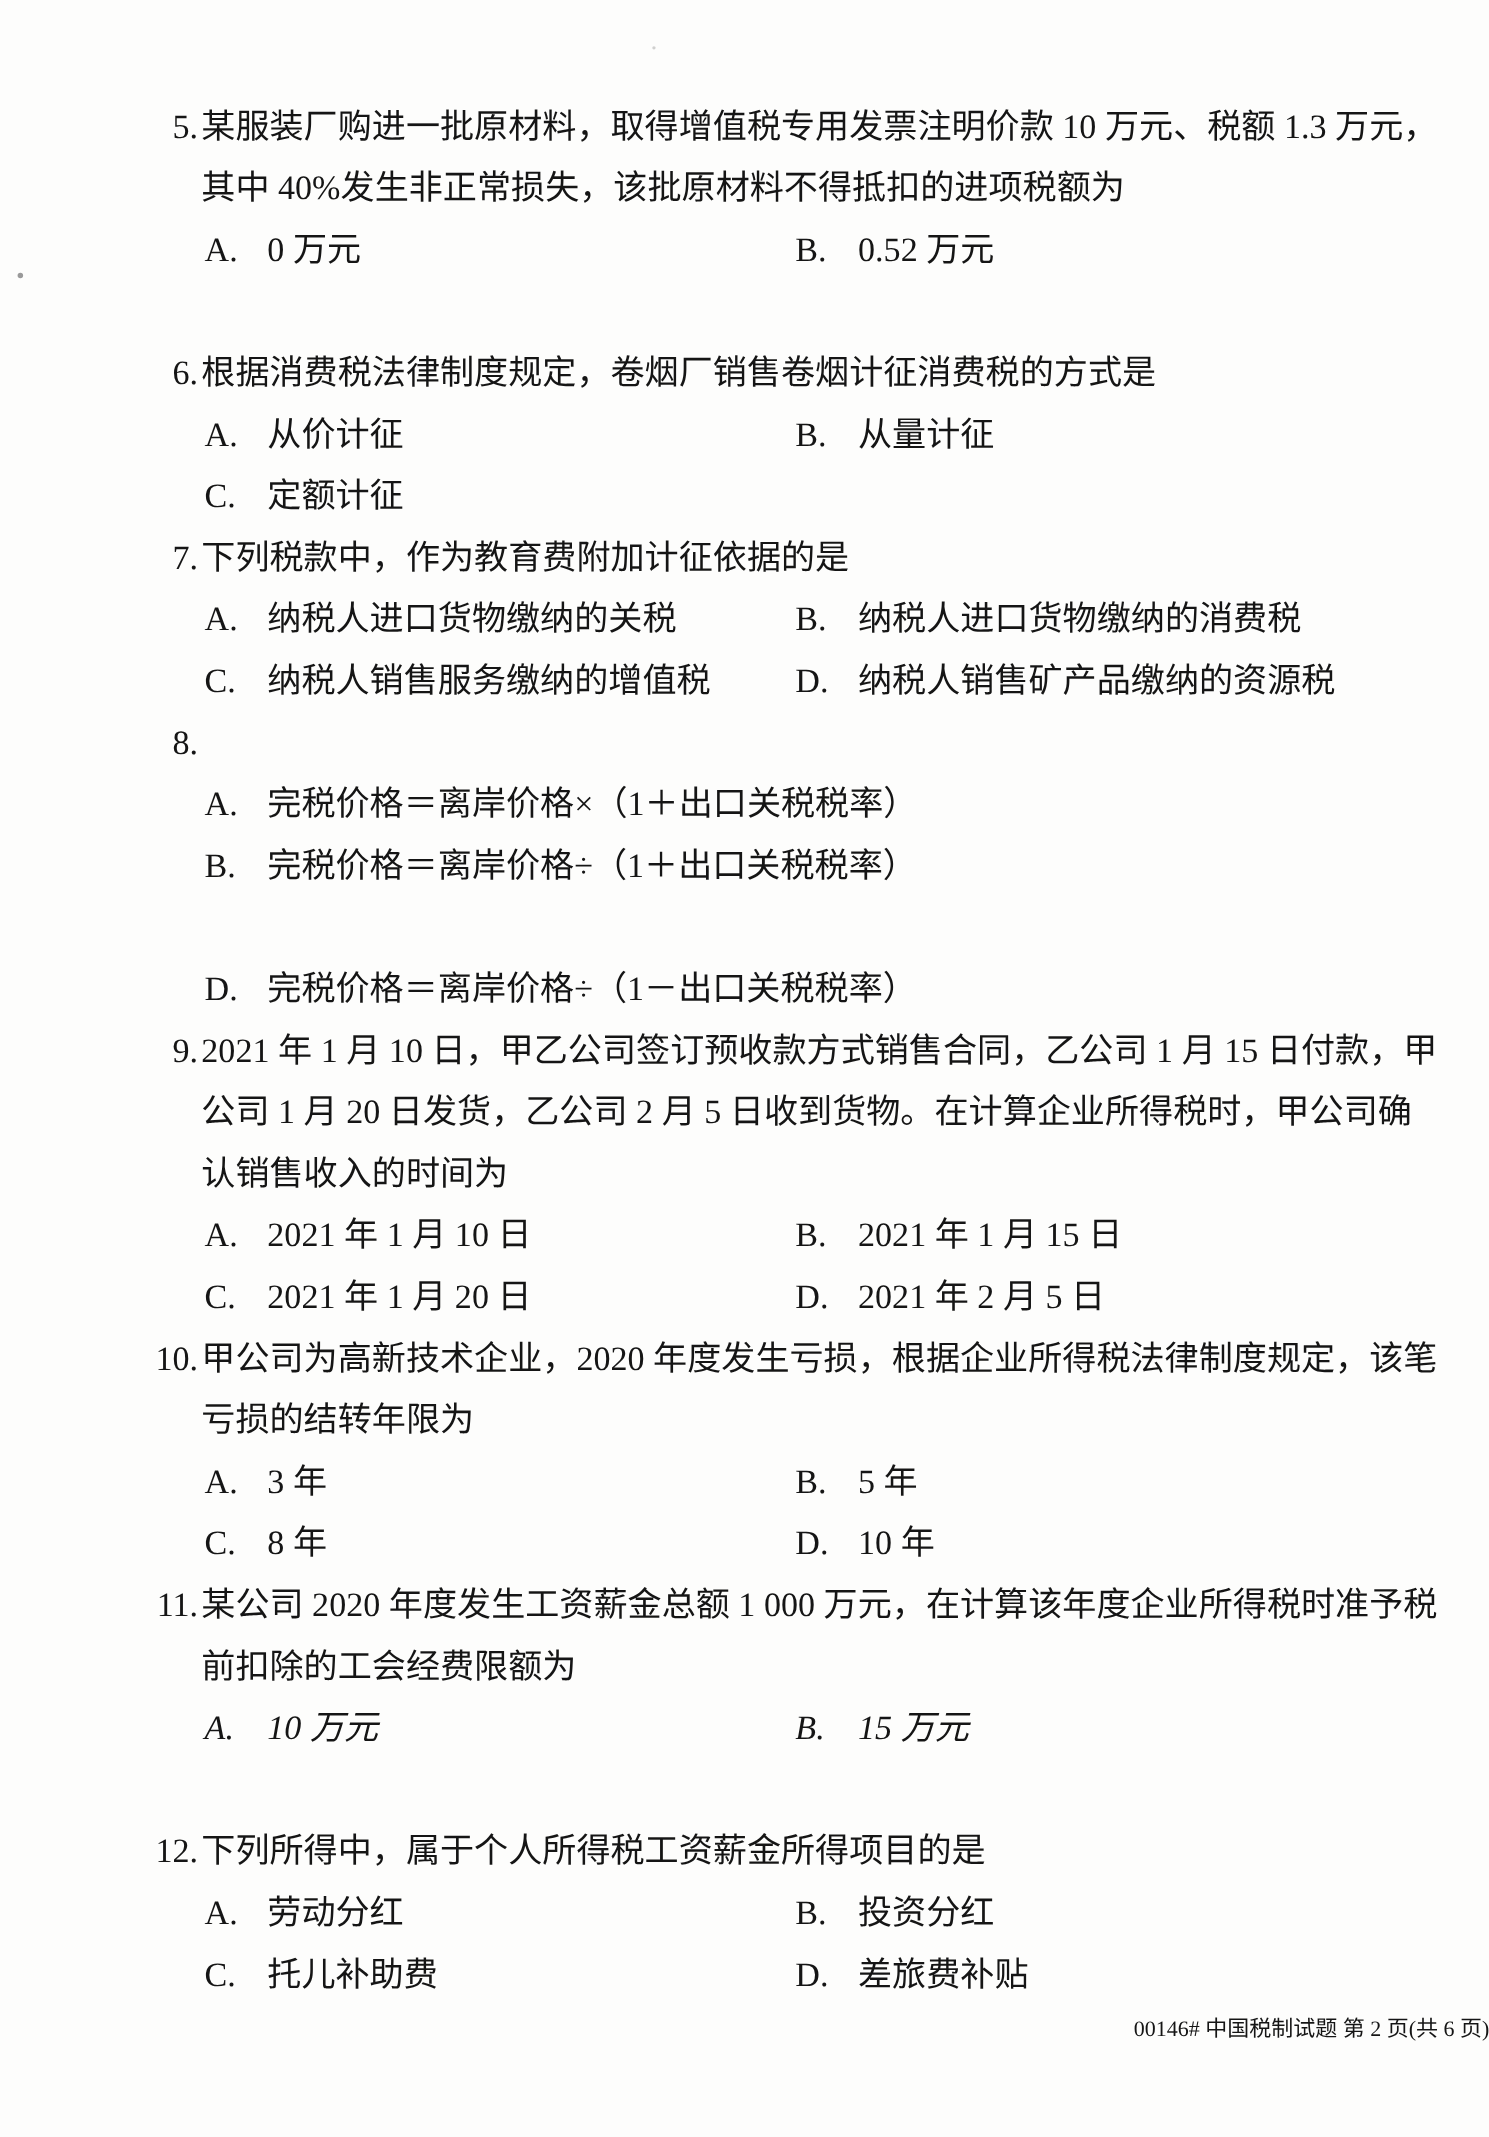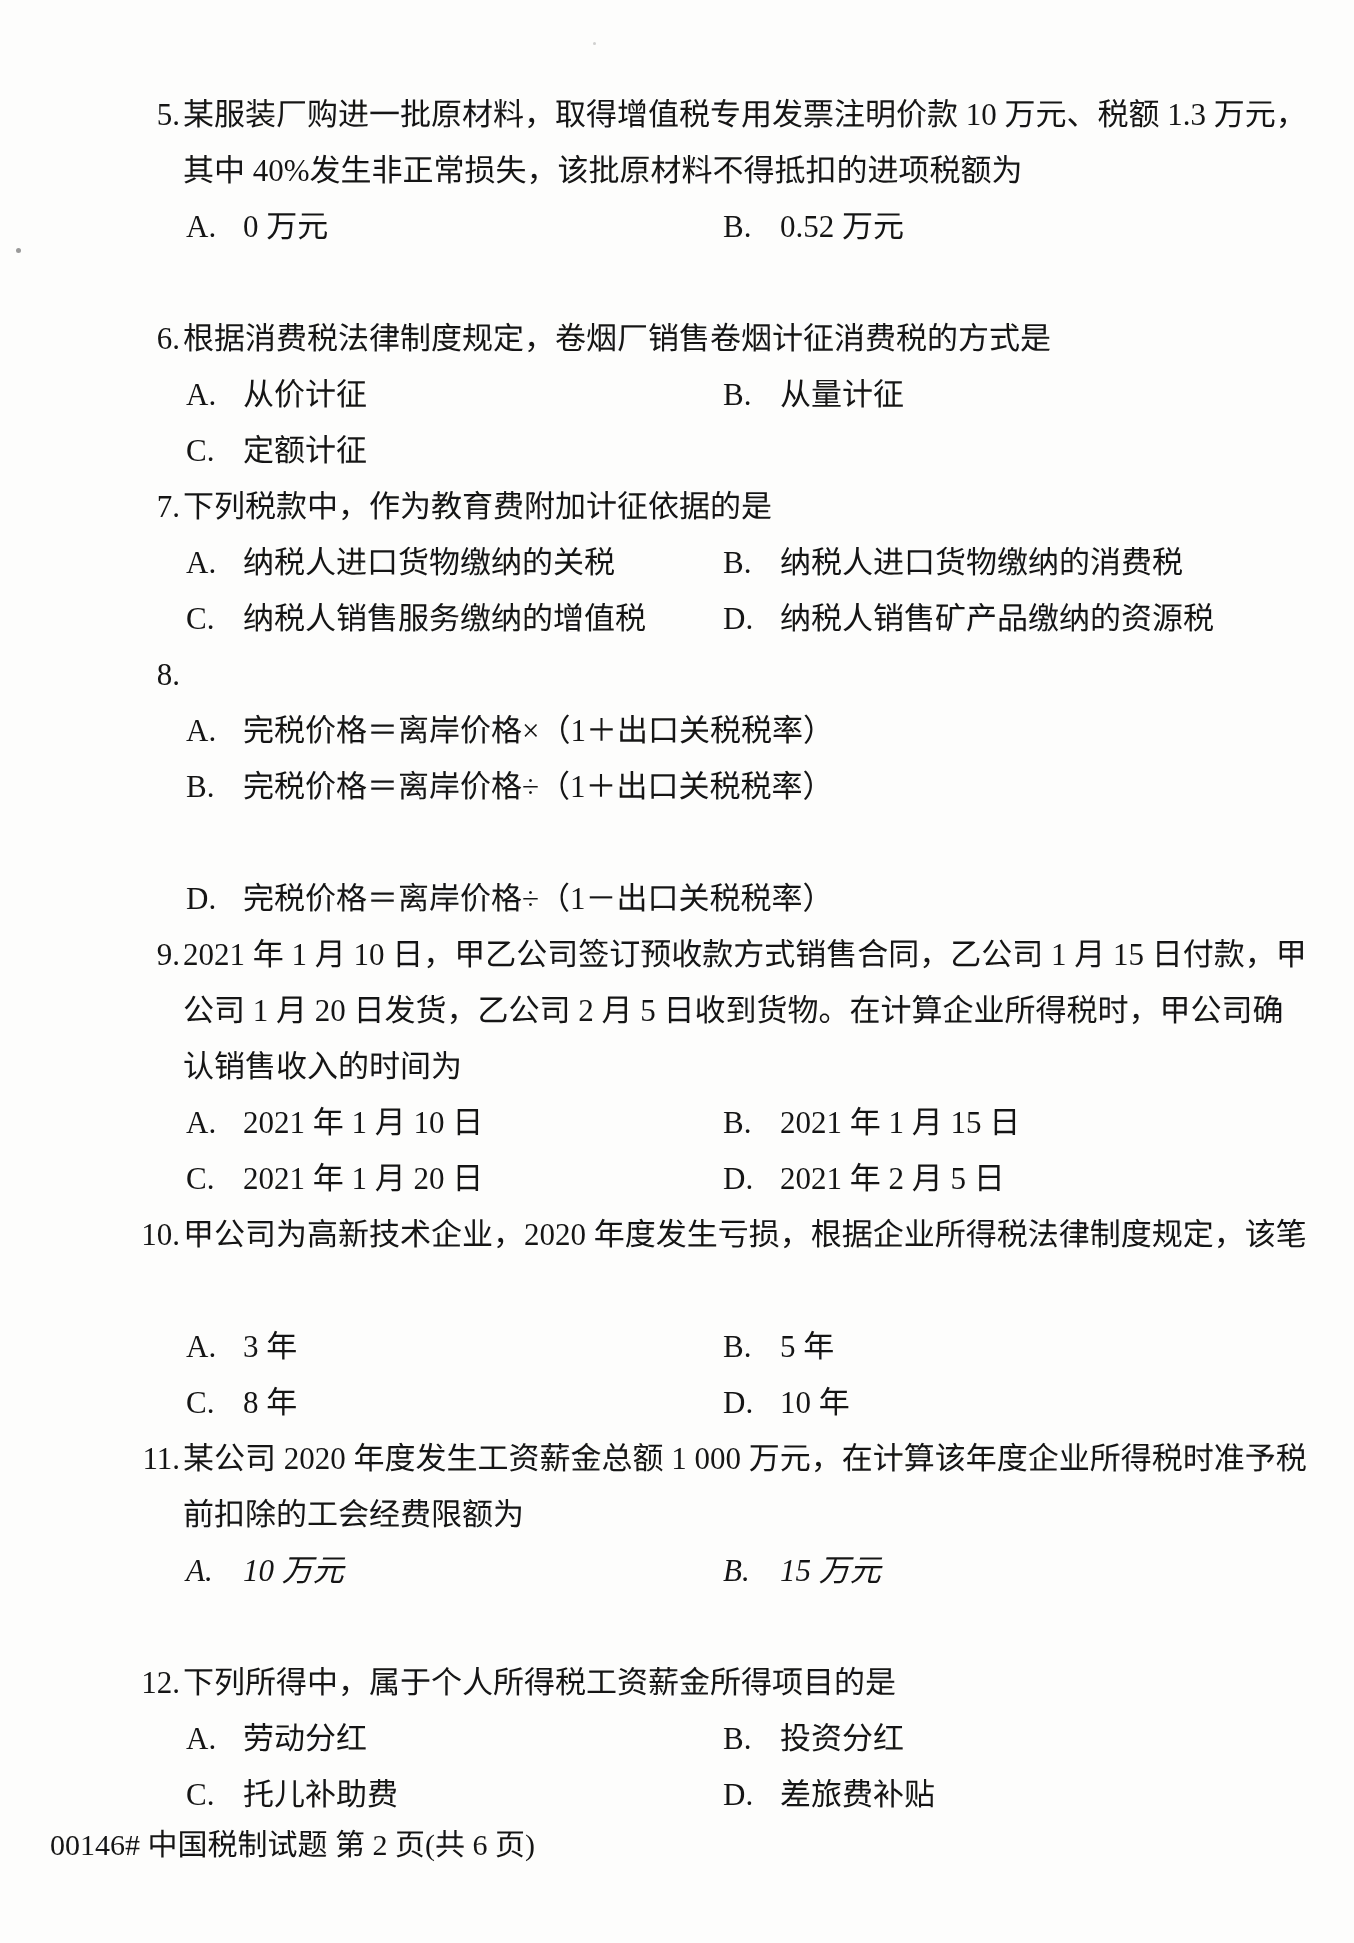--- a/index.html
+++ b/index.html
@@ -37,22 +37,22 @@
   .opt.col1 { left: 186px; }
   .opt.col2 { left: 723px; }
   .opt-label { display: inline-block; width: 57px; }
   .footer {
     position: absolute;
     top: 1817px;
     left: 0;
     width: 100%;
     height: 56px;
     line-height: 56px;
-    font-size: 30px;
-    text-align: left;
+    font-size: 20px;
+    text-align: right;
     text-indent: 50px;
     white-space: nowrap;
   }
   .artifact {
     position: absolute;
     border-radius: 50%;
     background: #9a9a9a;
   }
   .artifact.a1 { left: 16px; top: 248px; width: 5px; height: 5px; }
   .artifact.a2 { left: 593px; top: 42px; width: 3px; height: 3px; opacity: .45; }
@@ -125,20 +125,23 @@
       <span class="opt col2"><span class="opt-label">B.</span><span class="opt-text">2021 年 1 月 15 日</span></span>
     </div>
     <div class="row" style="top: 1151px;">
       <span class="opt col1"><span class="opt-label">C.</span><span class="opt-text">2021 年 1 月 20 日</span></span>
       <span class="opt col2"><span class="opt-label">D.</span><span class="opt-text">2021 年 2 月 5 日</span></span>
     </div>
     <div class="row" style="top: 1207px;">
       <span class="qnum">10.</span>
       <span class="qtext">甲公司为高新技术企业，2020 年度发生亏损，根据企业所得税法律制度规定，该笔</span>
     </div>
+    <div class="row" style="top: 1263px;">
+      <span class="qtext">亏损的结转年限为</span>
+    </div>
     <div class="row" style="top: 1319px;">
       <span class="opt col1"><span class="opt-label">A.</span><span class="opt-text">3 年</span></span>
       <span class="opt col2"><span class="opt-label">B.</span><span class="opt-text">5 年</span></span>
     </div>
     <div class="row" style="top: 1375px;">
       <span class="opt col1"><span class="opt-label">C.</span><span class="opt-text">8 年</span></span>
       <span class="opt col2"><span class="opt-label">D.</span><span class="opt-text">10 年</span></span>
     </div>
     <div class="row" style="top: 1431px;">
       <span class="qnum">11.</span>

